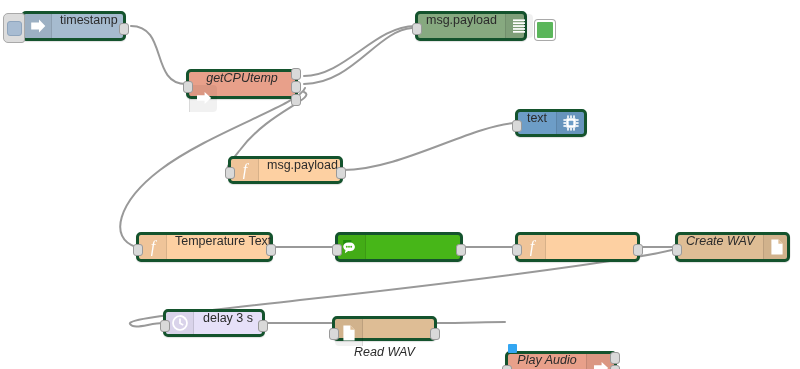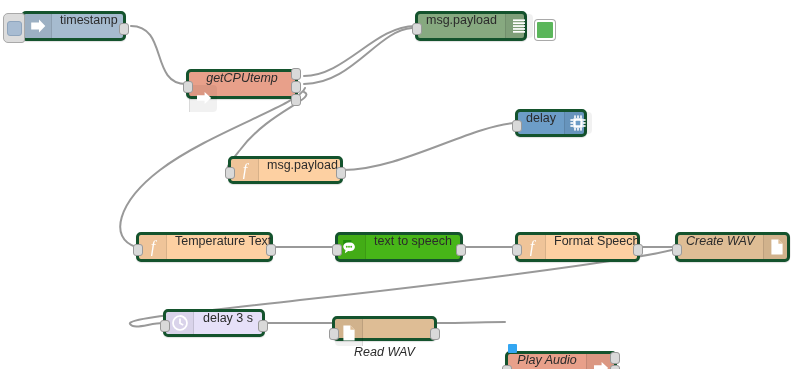--- a/index.html
+++ b/index.html
@@ -143,21 +143,21 @@
             <rect x="3" y="5.3" width="12" height="1.7" fill="#ffffff"></rect>
             <rect x="3" y="8.2" width="12" height="1.7" fill="#ffffff"></rect>
             <rect x="3" y="11.1" width="12" height="1.7" fill="#ffffff"></rect>
             <rect x="3" y="14" width="12" height="1.7" fill="#ffffff"></rect>
           </svg>
         </div>
         <div class="port in" style="top: 9px;"></div>
       </div>
       <div class="status" style="background: rgb(91, 182, 91); left: 535px; top: 20px; width: 16px; height: 16px; border: 2px solid rgb(255, 255, 255); border-radius: 3px; box-shadow: rgb(169, 169, 169) 0px 0px 0px 1px;"></div>
       <div class="node" style="left: 515px; top: 109px; width: 72px; height: 28px; background: rgb(109, 157, 199);">
-        <div class="lbl">delay</div>
+        <div class="lbl">text</div>
         <div class="icon-r">
           <svg class="gi" width="18" height="18" viewBox="0 0 18 18">
             <g>
               <rect x="4.2" y="4.2" width="9.6" height="9.6" rx="1" fill="#ffffff"></rect>
               <rect x="6.7" y="6.7" width="4.6" height="4.6" rx=".6" fill="#6d9dc7"></rect>
               <rect x="5.2" y="1.4" width="1.6" height="2.8" fill="#ffffff"></rect>
               <rect x="5.2" y="13.8" width="1.6" height="2.8" fill="#ffffff"></rect>
               <rect x="1.4" y="5.2" width="2.8" height="1.6" fill="#ffffff"></rect>
               <rect x="13.8" y="5.2" width="2.8" height="1.6" fill="#ffffff"></rect>
               <rect x="8.2" y="1.4" width="1.6" height="2.8" fill="#ffffff"></rect>
@@ -196,31 +196,29 @@
       <div class="node" style="left: 335px; top: 232px; width: 128px; height: 30px; background: rgb(71, 182, 24);">
         <div class="icon-l">
           <svg class="gi" width="20" height="18" viewBox="0 0 20 18">
             <path d="M1.2 2.0 H9.4 V8.0 H4.6 L1.8 10.6 V8.0 H1.2 Z" fill="#1f8c0c"></path>
             <path d="M6.2 4.4 C3.2 4.4 1.2 6.2 1.2 8.5 C1.2 10.0 2.1 11.3 3.5 12.1 L2.9 15.2 L6.2 13.1 C6.8 13.2 7.3 13.2 7.8 13.2 C10.8 13.2 12.9 11.3 12.9 8.8 C12.9 6.3 10.8 4.4 7.8 4.4 Z" fill="#ffffff"></path>
             <circle cx="4.8" cy="8.8" r="0.95" fill="#47b618"></circle>
             <circle cx="7" cy="8.8" r="0.95" fill="#47b618"></circle>
             <circle cx="9.2" cy="8.8" r="0.95" fill="#47b618"></circle>
           </svg>
         </div>
-        <div class="lbl">text to speech</div>
         <div class="port in" style="top: 9px;"></div>
         <div class="port out" style="top: 9px;"></div>
       </div>
       <div class="node" style="left: 515px; top: 232px; width: 125px; height: 30px; background: rgb(253, 208, 162);">
         <div class="icon-l">
           <svg class="gi" width="18" height="18" viewBox="0 0 18 18">
             <text x="9" y="14.2" text-anchor="middle" font-family="&quot;Liberation Serif&quot;,&quot;DejaVu Serif&quot;,serif" font-style="italic" font-size="16" fill="#ffffff">f</text>
           </svg>
         </div>
-        <div class="lbl">Format Speech</div>
         <div class="port in" style="top: 9px;"></div>
         <div class="port out" style="top: 9px;"></div>
       </div>
       <div class="node" style="left: 675px; top: 232px; width: 115px; height: 30px; background: rgb(222, 189, 149);">
         <div class="lbl ital">Create WAV</div>
         <div class="icon-r">
           <svg class="gi" width="18" height="18" viewBox="0 0 18 18">
             <path d="M3.4 1.6 H10.4 L14.6 5.8 V16.4 H3.4 Z" fill="#ffffff"></path>
             <path d="M10.4 1.6 L10.4 5.8 H14.6 Z" fill="#debd95"></path>
           </svg>

